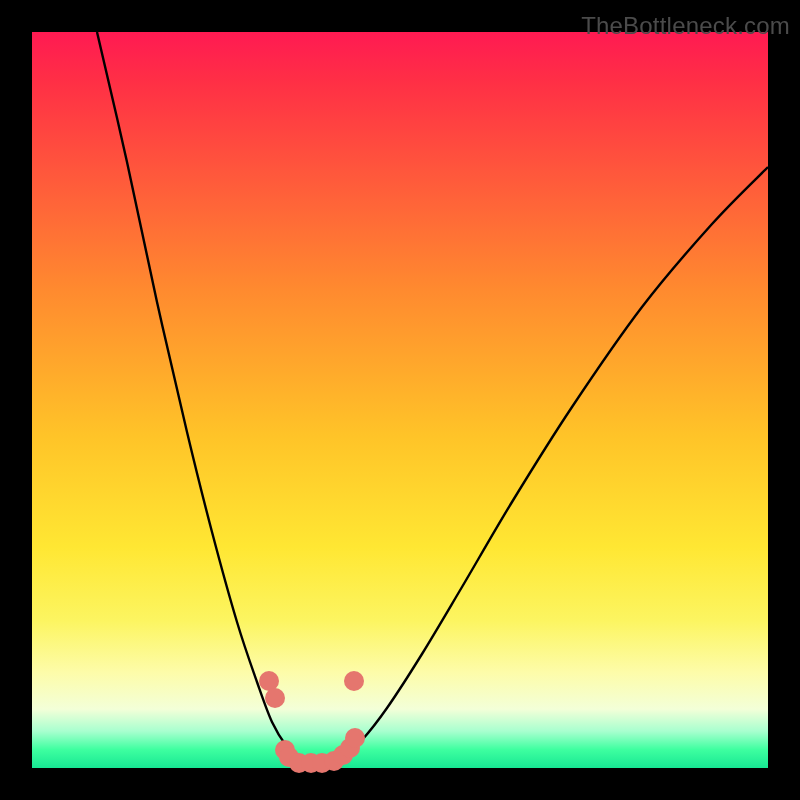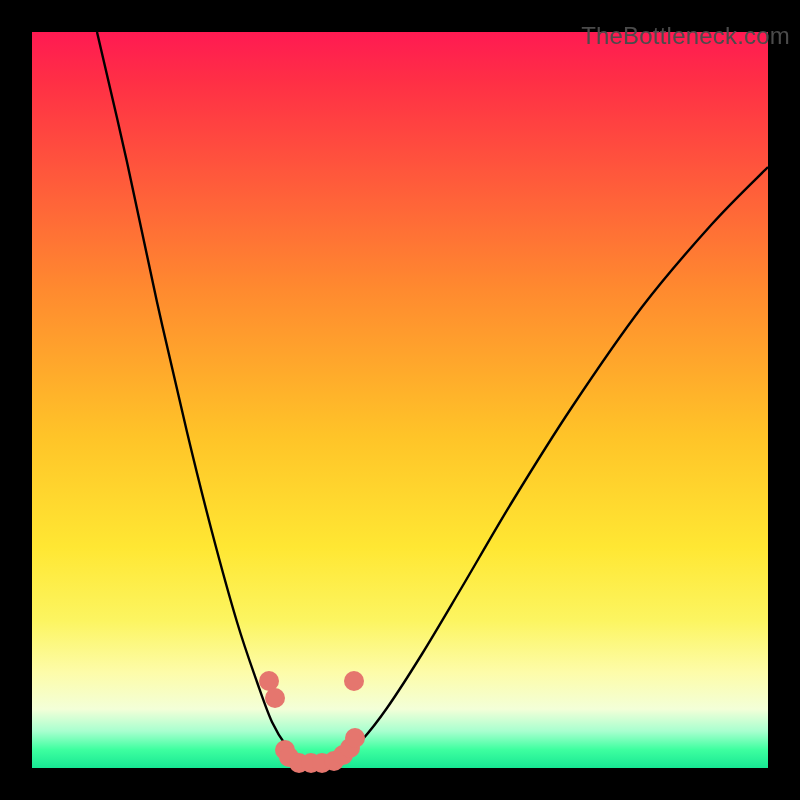--- a/index.html
+++ b/index.html
@@ -35,21 +35,21 @@
       #fcf561 80%,
       #fdfca9 87%,
       #f3ffd8 92%,
       #a8ffcf 95%,
       #3effa0 97.5%,
       #17e793 100%
     );
   }
   .watermark {
     position: absolute;
-    top: 22px;
+    top: 12px;
     right: 10px;
     color: #4b4b4b;
     font-size: 24px;
     font-weight: 500;
     letter-spacing: 0.2px;
     user-select: none;
   }
   svg.curve {
     position: absolute;
     left: 0;

